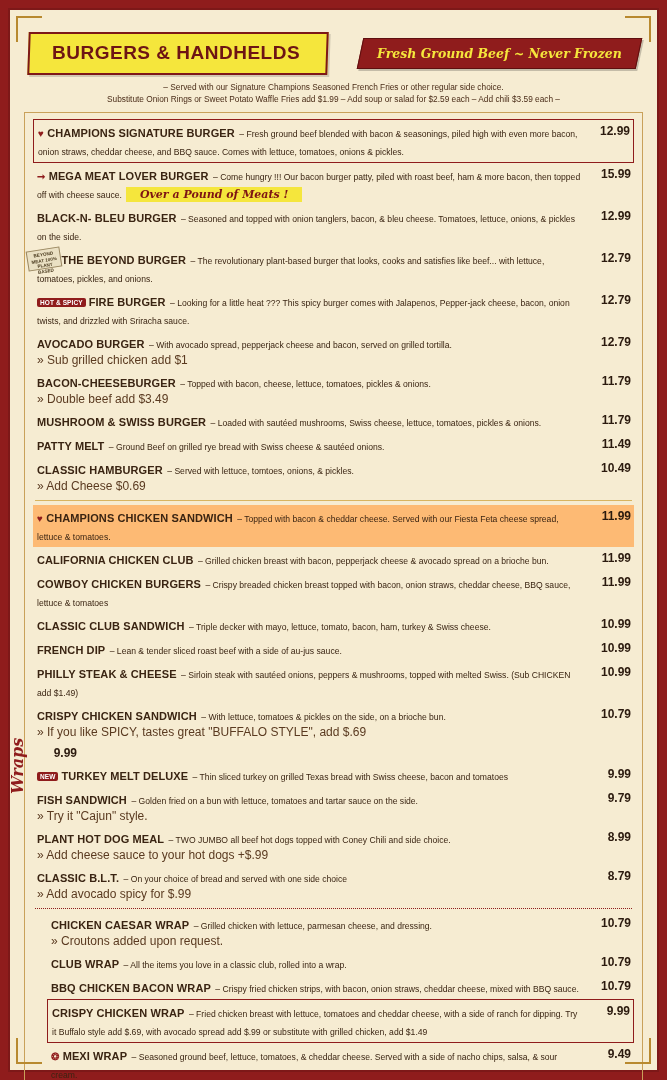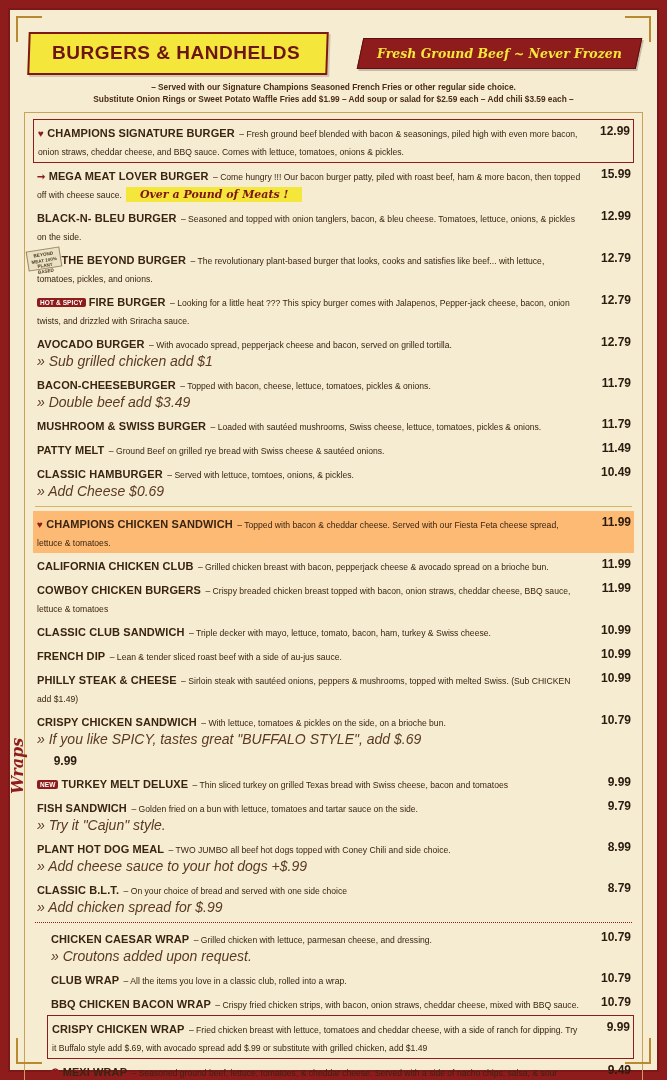--- a/index.html
+++ b/index.html
@@ -58,21 +58,21 @@
     font-size:12.5px;
     padding:7px 16px;
     border:1px solid #5e0f0f;
     transform:skewX(-12deg);
     box-shadow:2px 2px 0 rgba(0,0,0,.2);
   }
   .banner span { display:inline-block; transform:skewX(12deg); }
 
   .subnote {
     text-align:center; color:#4a2c18; font-size:8.3px;
-    line-height:1.5; margin:2px 0 6px 0;font-weight:bold;
+    line-height:1.5; margin:2px 0 6px 0;
   }
 
   .menu-frame {
     border:1px solid #c9a15a;
     padding:6px 8px 4px 8px;
     margin:0 2px;
   }
 
   
   .item {
@@ -85,21 +85,21 @@
     flex:0 0 40px; text-align:right;
     font-size:12px; font-weight:bold; color:#2b1a0e;
     padding-top:1px;
   }
   .nm {
     font-size:11px; font-weight:bold; color:#3a2412;
     letter-spacing:.1px;
   }
   .desc { font-size:8.6px; color:#3a2412; font-weight:normal; line-height:1.45; }
   .sub {
-    display:block; font-size:14px; color:#5a3a20; margin-top:1px; font-style:italic;
+    display:block; font-size:12px; color:#5a3a20; margin-top:1px; 
   }
   .highlight { background:#fdba74; }
   .boxed { border:1.6px solid #8f1c1c; }
   .heart { color:#8f1c1c; font-size:10px; }
   .arrow { color:#8f1c1c; font-size:10px; }
   .tag {
     display:inline-block; font-size:6.5px; font-weight:bold; color:#fff;
     background:#8f1c1c; padding:1px 3px; border-radius:2px; margin-right:3px;
     vertical-align:1px;
   }
@@ -239,21 +239,21 @@
           </div>
           <div class="item">
             <div class="body"><span class="nm">FISH SANDWICH</span> <span class="desc">– Golden fried on a bun with lettuce, tomatoes and tartar sauce on the side.</span><span class="sub">» Try it "Cajun" style.</span></div>
             <div class="price">9.79</div>
           </div>
           <div class="item">
             <div class="body"><span class="nm">PLANT HOT DOG MEAL</span> <span class="desc">– TWO JUMBO all beef hot dogs topped with Coney Chili and side choice.</span><span class="sub">» Add cheese sauce to your hot dogs +$.99</span></div>
             <div class="price">8.99</div>
           </div>
           <div class="item">
-            <div class="body"><span class="nm">CLASSIC B.L.T.</span> <span class="desc">– On your choice of bread and served with one side choice</span><span class="sub">» Add chicken spread for $.99</span></div>
+            <div class="body"><span class="nm">CLASSIC B.L.T.</span> <span class="desc">– On your choice of bread and served with one side choice</span><span class="sub">» Add avocado spicy for $.99</span></div>
             <div class="price">8.79</div>
           </div>
         </div>
       <div class="divider-dotted"></div>
       <div id="wraps" class="wrap-section">
           <div class="item">
             <div class="body"><span class="nm">CHICKEN CAESAR WRAP</span> <span class="desc">– Grilled chicken with lettuce, parmesan cheese, and dressing.</span><span class="sub">»  Croutons added upon request.</span></div>
             <div class="price">10.79</div>
           </div>
           <div class="item">

